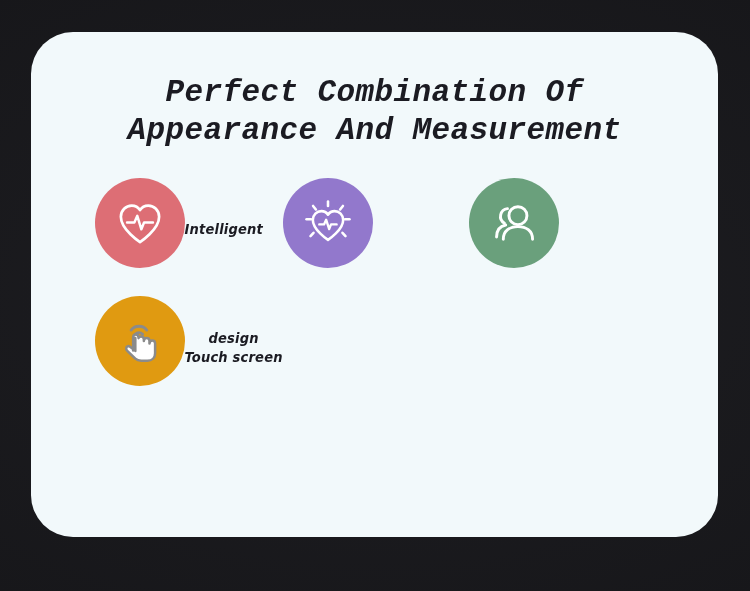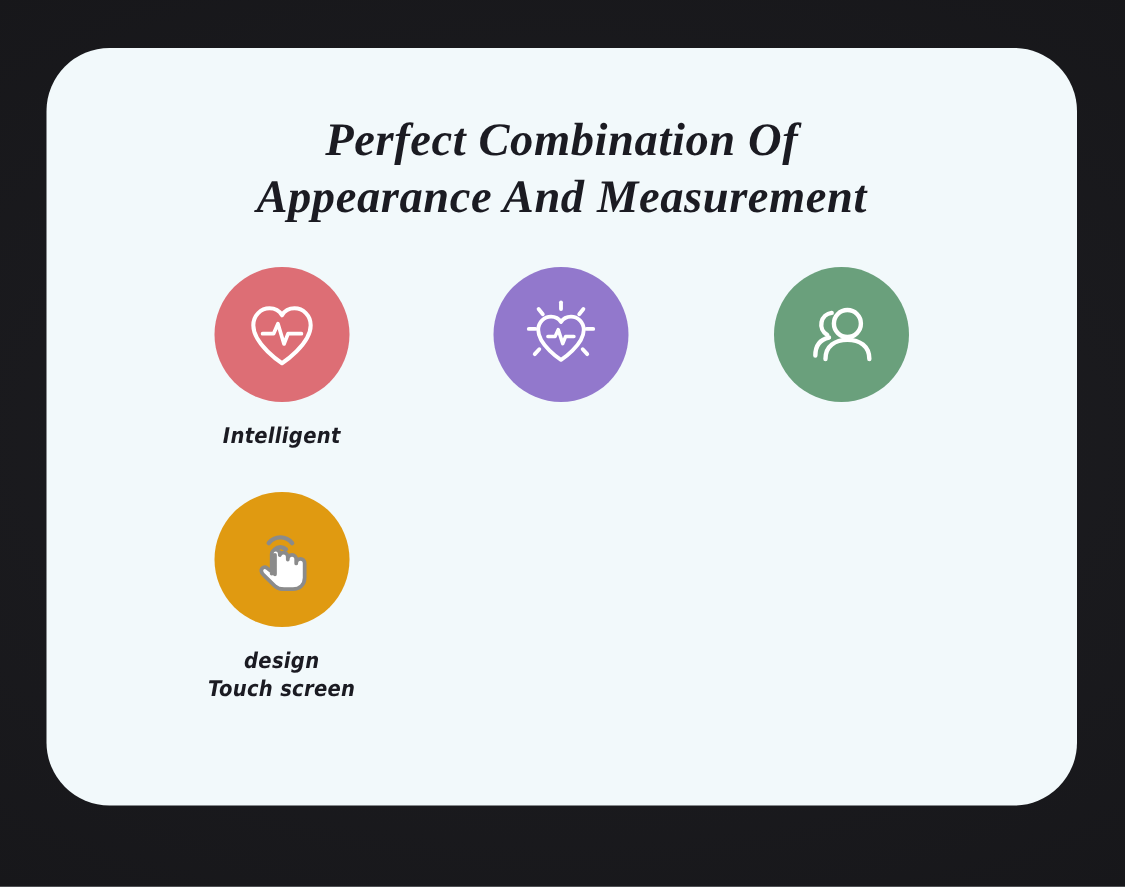--- a/index.html
+++ b/index.html
@@ -27,42 +27,42 @@
     width: 687px;
     height: 505px;
     background: #f2f9fb;
     border-radius: 42px;
   }
   .title {
     margin: 0;
     padding-top: 42px;
     text-align: center;
     color: #1b1b22;
-    font-family: Liberation Serif, serif;
+    font-family: Liberation Mono, monospace;
     font-weight: 700;
     font-style: italic;
     font-size: 31px;
     line-height: 1.22;
     letter-spacing: 0.4px;
   }
   .title .line {
     display: block;
     white-space: nowrap;
   }
   .grid {
     margin: 0 auto;
     padding-top: 28px;
     width: 560px;
     display: grid;
     grid-template-columns: repeat(3, 1fr);
     grid-row-gap: 28px;
   }
   .feature {
     display: flex;
-    flex-direction: column;
+    flex-direction: row;
     align-items: center;
   }
   .circle {
     width: 90px;
     height: 90px;
     border-radius: 50%;
     display: flex;
     align-items: center;
     justify-content: center;
   }

